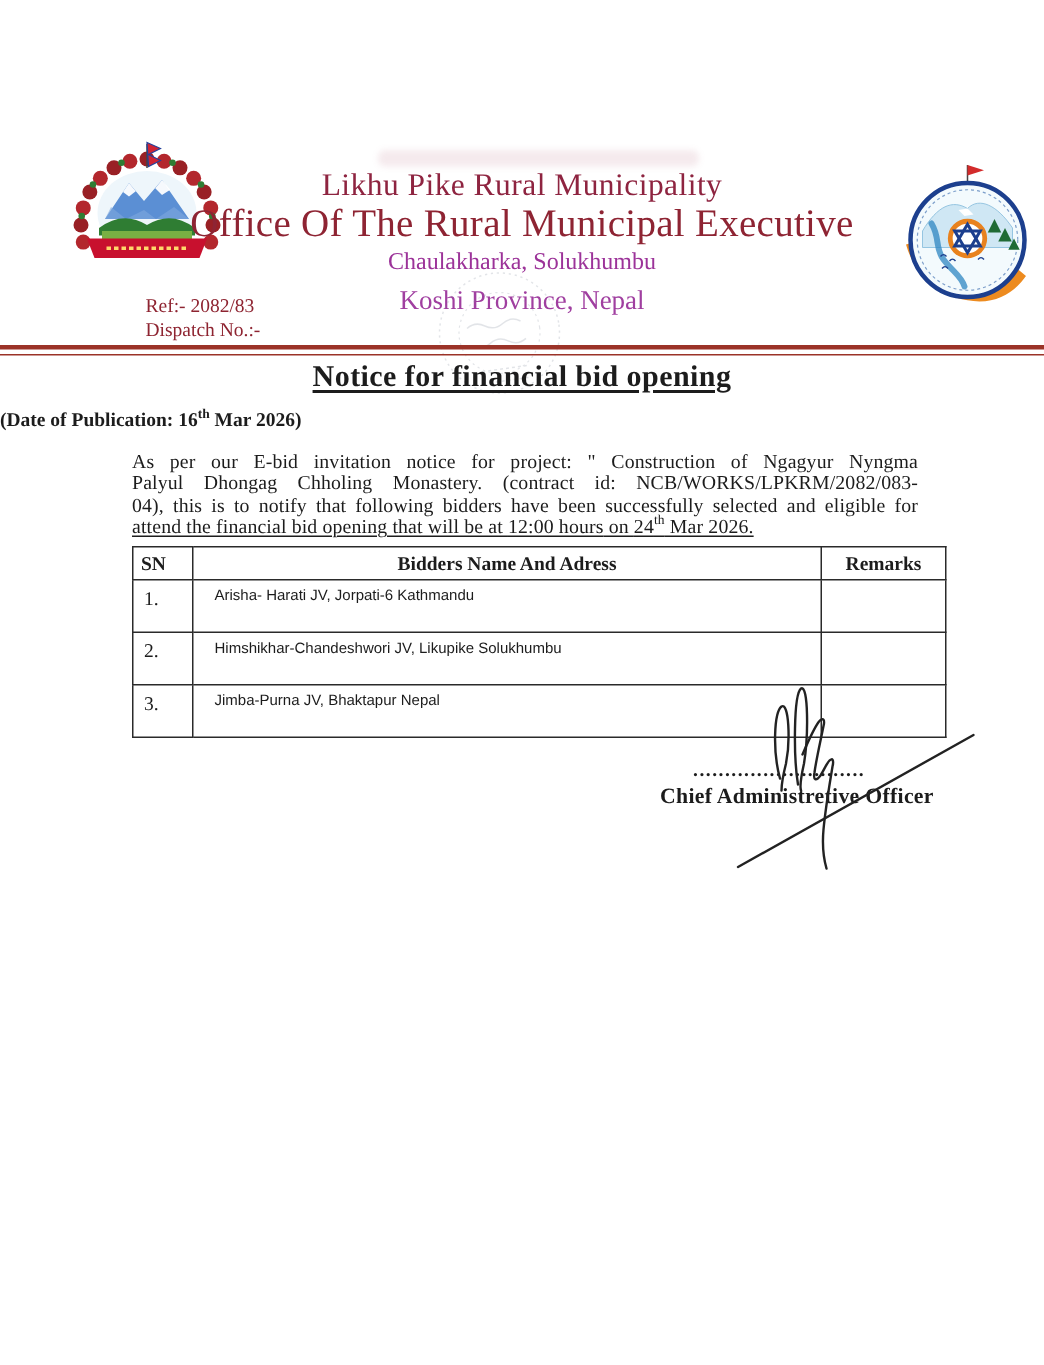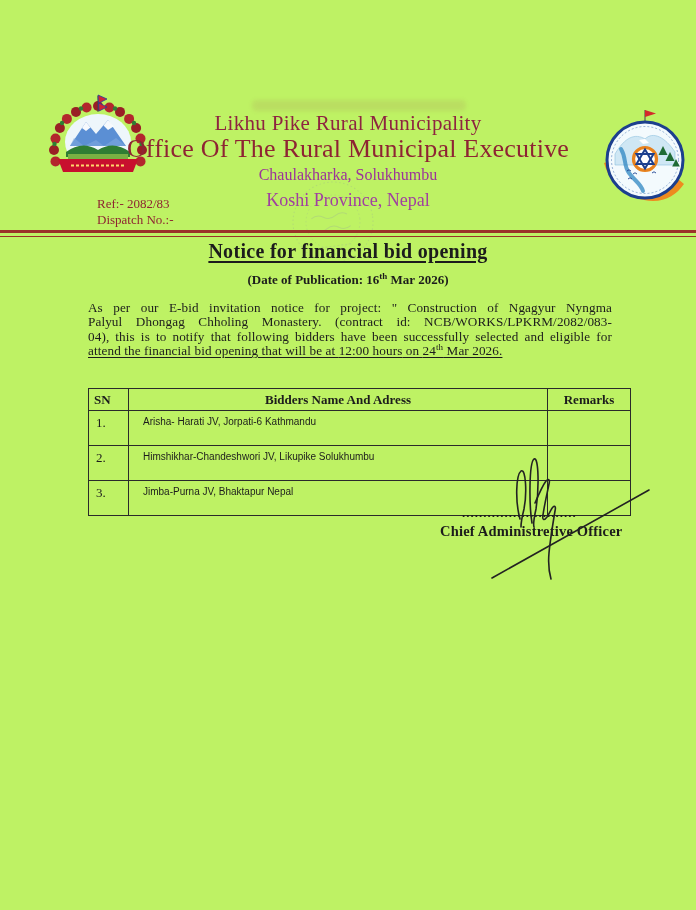--- a/index.html
+++ b/index.html
@@ -1,50 +1,50 @@
 <!DOCTYPE html>
 <html><head>
 <meta charset="utf-8">
 <style>
   html,body{margin:0;padding:0;background:#e9e9e9;}
   .page{
     position:relative;width:696px;height:910px;margin:0 auto;
-    background:#bef264;overflow:hidden;
+    background:#ffffff;overflow:hidden;
     font-family:"Liberation Serif",serif;color:#1c1c1c;
   }
   
   .hdr-line{position:absolute;left:0;width:696px;text-align:center;}
   .hdr-municipality{top:111px;font-size:21px;letter-spacing:.3px;color:#8e2440;font-weight:500;}
   .hdr-office{top:134px;font-size:26px;letter-spacing:.2px;color:#8e2433;font-weight:500;}
   .hdr-address{top:166px;font-size:16px;color:#9c3399;}
   .hdr-province{top:190px;font-size:18px;color:#a03fa0;}
   .ghost-echo{position:absolute;left:252px;top:100px;width:214px;height:11px;
     background:rgba(160,50,80,.10);filter:blur(2px);border-radius:5px;}
   .ref-block{position:absolute;left:97px;top:196px;font-size:13px;line-height:15.5px;color:#8e2431;}
   .ref-value{font-weight:normal;}
   .emblem-left{position:absolute;left:44px;top:94px;width:108px;height:108px;}
   .emblem-right{position:absolute;left:597px;top:107px;width:96px;height:104px;}
   .double-rule{position:absolute;left:0;top:230px;width:696px;height:3px;
     border-top:3px solid #9b3328;border-bottom:1px solid #9b3328;}
   
   .notice-title{position:absolute;left:0;top:240px;width:696px;text-align:center;
     font-size:20px;font-weight:bold;letter-spacing:.3px;
     text-decoration:underline;text-decoration-thickness:1.5px;text-underline-offset:3px;}
-  .pub-date{position:absolute;left:0;top:272px;width:696px;text-align:center;
+  .pub-date{position:absolute;left:0;top:272px;width:696px;
     font-size:13px;font-weight:bold;}
   sup{font-size:9px;vertical-align:super;line-height:0;}
   
   .para{position:absolute;left:88px;top:301px;width:524px;
     font-size:13.2px;line-height:14.3px;letter-spacing:.1px;}
   .para-line{text-align:justify;text-align-last:justify;white-space:normal;}
   .para-line.last{text-align-last:left;text-decoration:underline;
     text-decoration-thickness:1px;text-underline-offset:2px;}
   .b{font-weight:normal;}
   
-  table.bidders{position:absolute;left:88px;top:388px;width:529px;
+  table.bidders{position:absolute;left:88px;top:364px;width:529px;
     border-collapse:collapse;table-layout:fixed;}
   table.bidders td,table.bidders th{border:1.6px solid #2a2a2a;overflow:hidden;}
   th.c-sn{width:33px;} th.c-name{width:416px;} th.c-rem{width:80px;}
   tr.hd th{height:19px;font-size:13px;font-weight:bold;font-family:"Liberation Serif",serif;}
   tr.hd th.c-sn{text-align:left;padding-left:5px;}
   tr.hd th.c-name{text-align:center;}
   tr.hd th.c-rem{text-align:center;}
   tr.row td{height:29px;vertical-align:top;}
   td.sn{font-size:13px;padding:4px 0 0 7px;font-family:"Liberation Serif",serif;}
   td.name{font-size:10px;padding:5px 0 0 14px;font-family:"Liberation Sans",sans-serif;}

